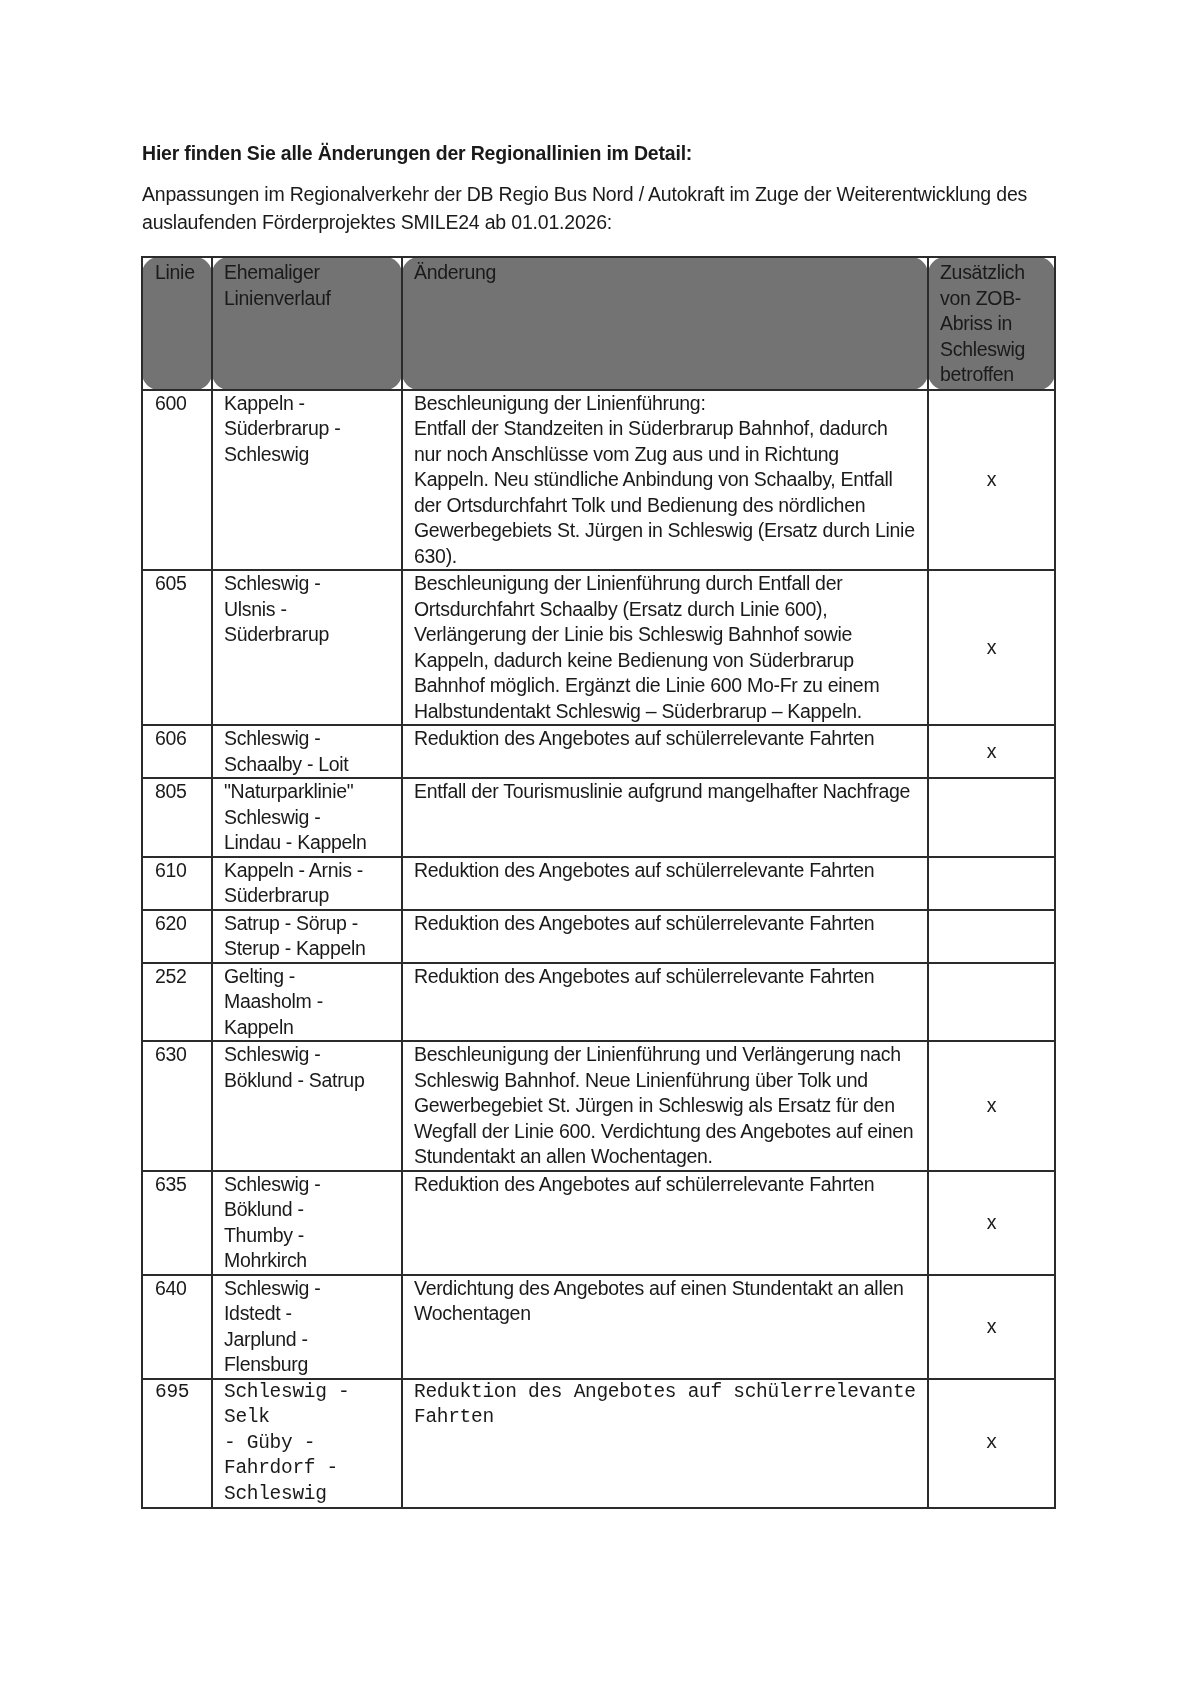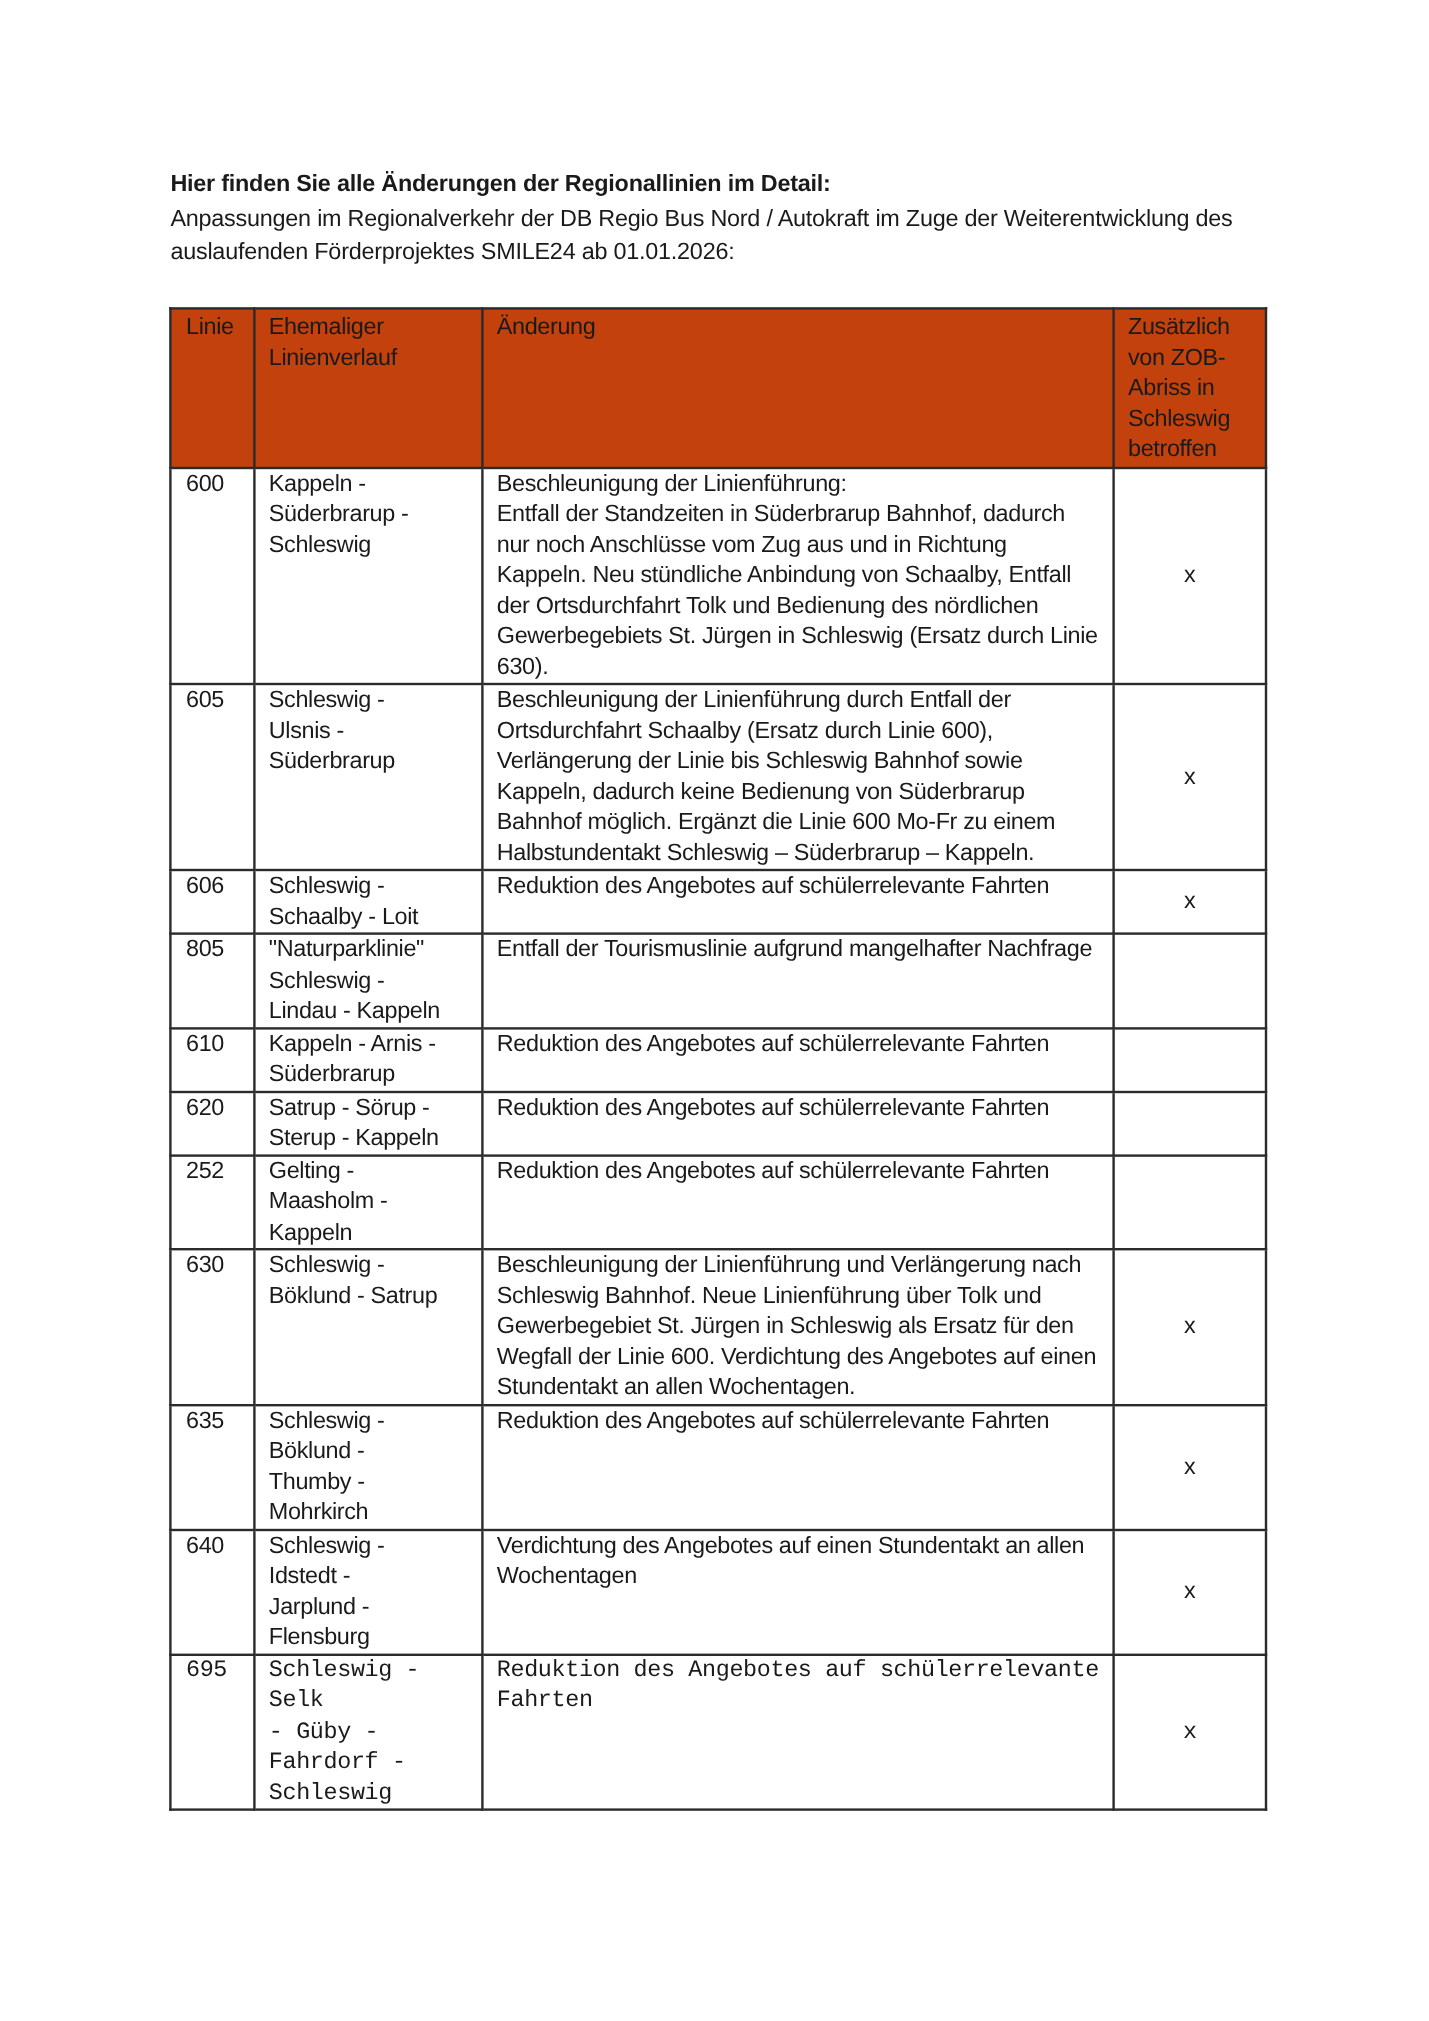--- a/index.html
+++ b/index.html
@@ -19,21 +19,21 @@
       position: absolute;
       left: 142px;
       top: 142px;
       font-size: 19.5px;
       font-weight: bold;
       letter-spacing: -0.2px;
     }
     .intro {
       position: absolute;
       left: 142px;
-      top: 168px;
+      top: 180px;
       width: 900px;
       font-size: 19.5px;
       line-height: 28px;
       letter-spacing: -0.2px;
     }
     table.changes {
       position: absolute;
       left: 141px;
       top: 256px;
       width: 913px;
@@ -45,23 +45,24 @@
     }
     table.changes th,
     table.changes td {
       border: 2px solid #2b2b2b;
       vertical-align: top;
       text-align: left;
       font-weight: normal;
       padding: 0 10px 0 11px;
     }
     table.changes thead th {
-      background: #c2410c;
+      background: #737373;
       padding-top: 2px;
       padding-bottom: 1px;
+      border-radius: 17px;
     }
     table.changes th.col-line,
     table.changes td.col-line {
       padding-left: 12px;
       padding-right: 4px;
     }
     table.changes td.col-flag {
       text-align: center;
       vertical-align: middle;
       padding: 0;

